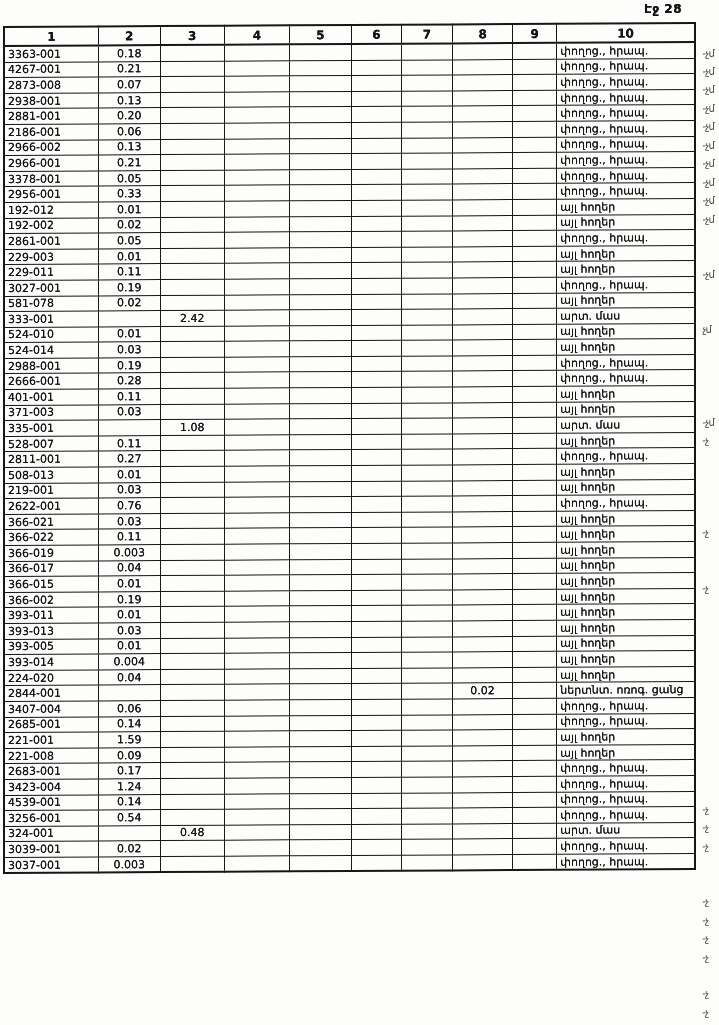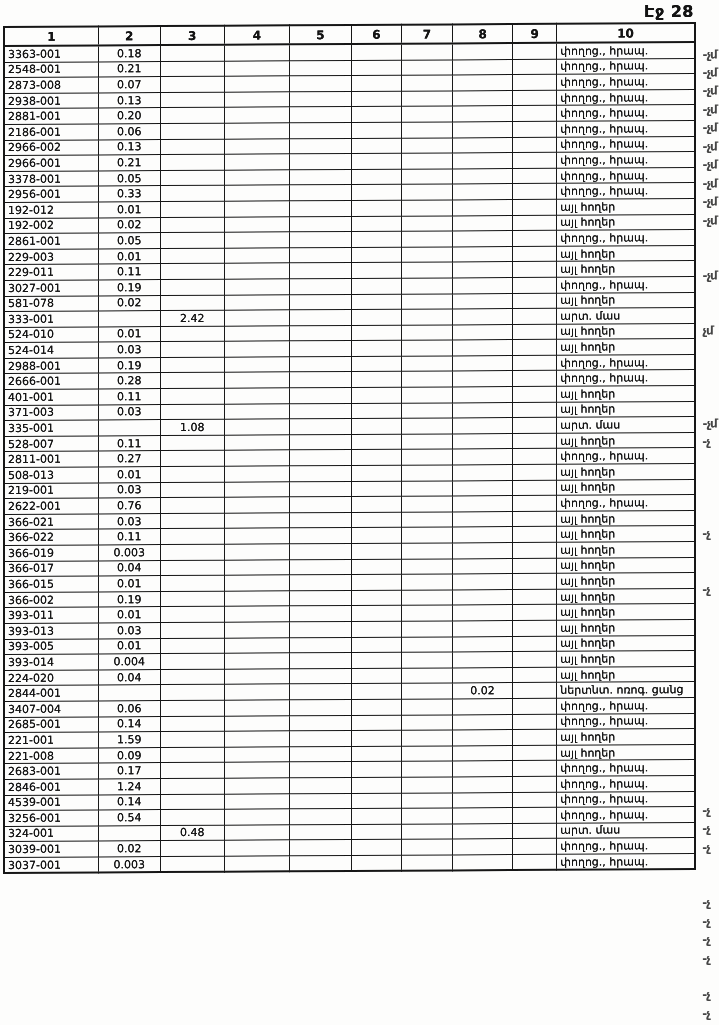--- a/index.html
+++ b/index.html
@@ -3,21 +3,21 @@
 <meta charset="utf-8">
 <style>
   html,body{margin:0;padding:0;}
   body{
     width:719px;height:1025px;position:relative;overflow:hidden;
     background:#fdfdfc;color:#141414;
     font-family:"DejaVu Sans", sans-serif;
   }
   .page-label{
     position:absolute;left:644px;top:2px;
-    font-size:16px;font-weight:bold;letter-spacing:0.5px;
+    font-size:12px;font-weight:bold;letter-spacing:0.5px;
     text-shadow:0 0 0.5px #000;
   }
   .sheet{
     position:absolute;left:3px;top:26px;width:716px;
     transform:skewY(-0.33deg);transform-origin:0 0;
   }
   table{
     border-collapse:collapse;table-layout:fixed;width:693px;
     border:2px solid #161616;
   }
@@ -30,21 +30,21 @@
     border-left:1.4px solid #1a1a1a;border-right:1.4px solid #1a1a1a;
     border-top:1.9px solid #141414;border-bottom:1.9px solid #141414;
     font-size:11px;height:14.6px;padding:0 3px;
     white-space:nowrap;overflow:hidden;
     text-shadow:0 0 0.4px #111;
   }
   td.al{text-align:left;}
   td.ac{text-align:center;}
   .margin-note{
     position:absolute;left:699px;
-    font-size:13px;font-weight:bold;color:#262626;
+    font-size:11px;font-weight:normal;color:#262626;
     letter-spacing:-1px;white-space:nowrap;
     transform:scale(.92);opacity:.85;
   }
 </style>
 </head>
 <body>
 
 <div class="page-label">Էջ 28</div>
 
 <div class="sheet">
@@ -82,21 +82,21 @@
           <td class="ac"></td>
           <td class="ac"></td>
           <td class="ac"></td>
           <td class="ac"></td>
           <td class="ac"></td>
           <td class="ac"></td>
           <td class="ac"></td>
           <td class="al">փողոց., հրապ.</td>
         </tr>
         <tr>
-          <td class="al">2548-001</td>
+          <td class="al">4267-001</td>
           <td class="ac">0.21</td>
           <td class="ac"></td>
           <td class="ac"></td>
           <td class="ac"></td>
           <td class="ac"></td>
           <td class="ac"></td>
           <td class="ac"></td>
           <td class="ac"></td>
           <td class="al">փողոց., հրապ.</td>
         </tr>
@@ -634,21 +634,21 @@
           <td class="ac"></td>
           <td class="ac"></td>
           <td class="ac"></td>
           <td class="ac"></td>
           <td class="ac"></td>
           <td class="ac"></td>
           <td class="ac"></td>
           <td class="al">փողոց., հրապ.</td>
         </tr>
         <tr>
-          <td class="al">2846-001</td>
+          <td class="al">3423-004</td>
           <td class="ac">1.24</td>
           <td class="ac"></td>
           <td class="ac"></td>
           <td class="ac"></td>
           <td class="ac"></td>
           <td class="ac"></td>
           <td class="ac"></td>
           <td class="ac"></td>
           <td class="al">փողոց., հրապ.</td>
         </tr>

